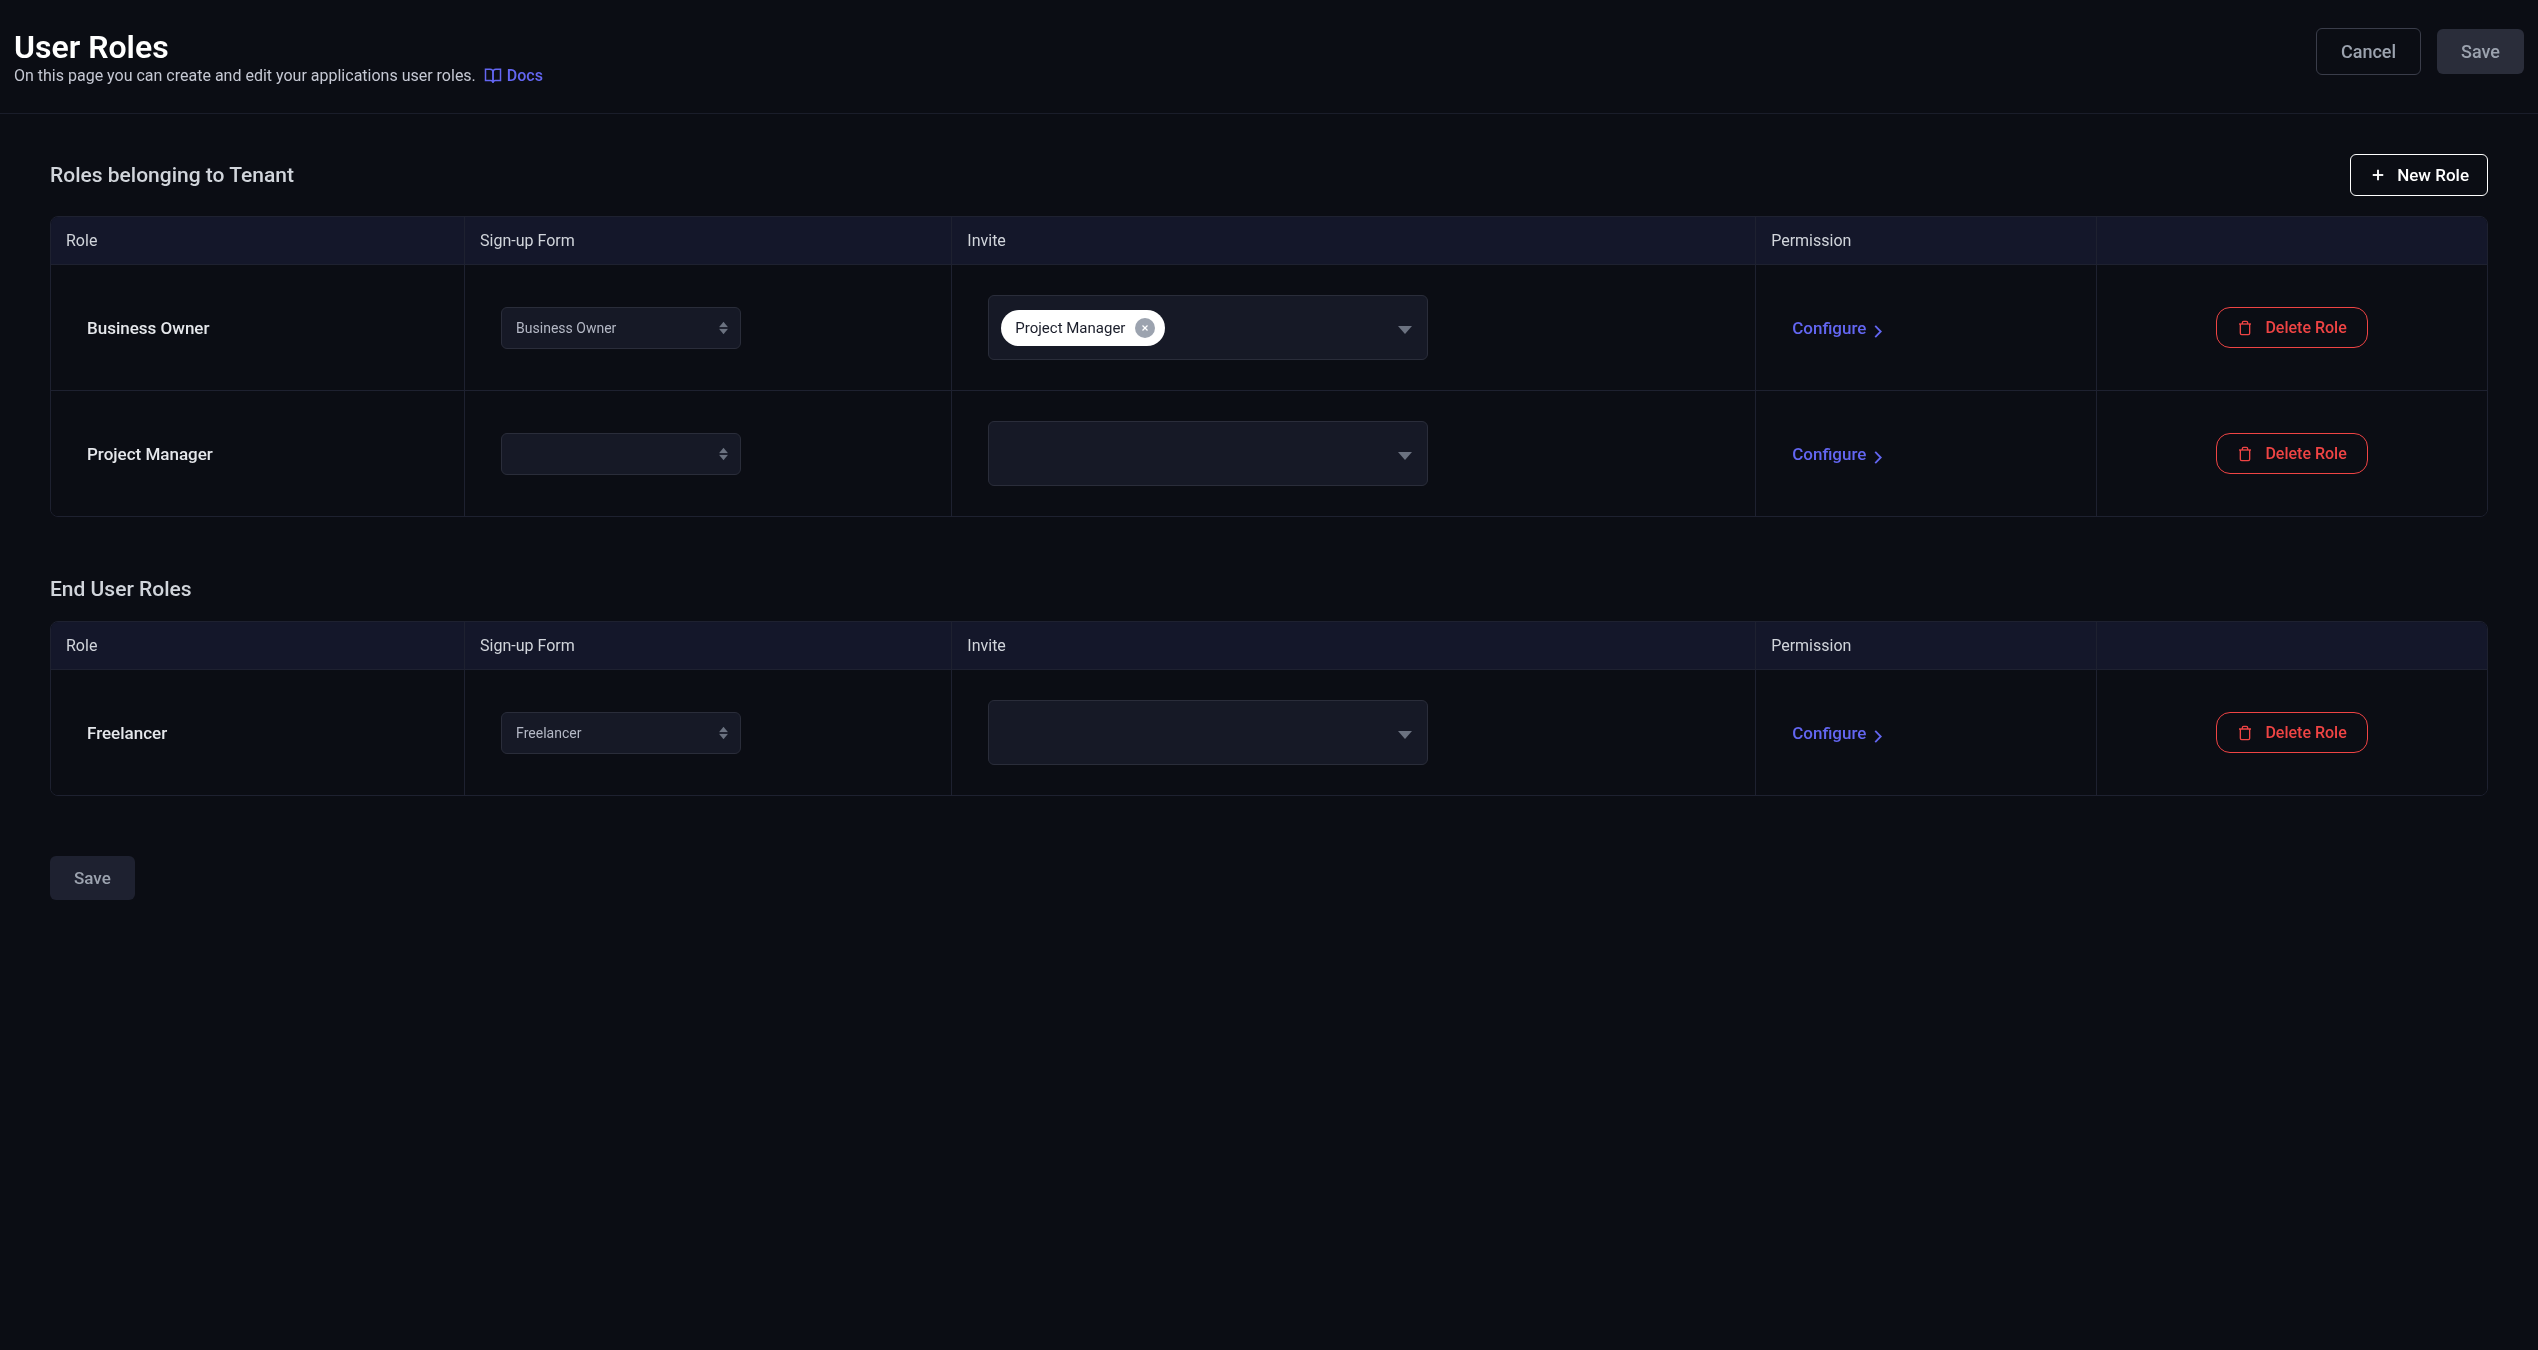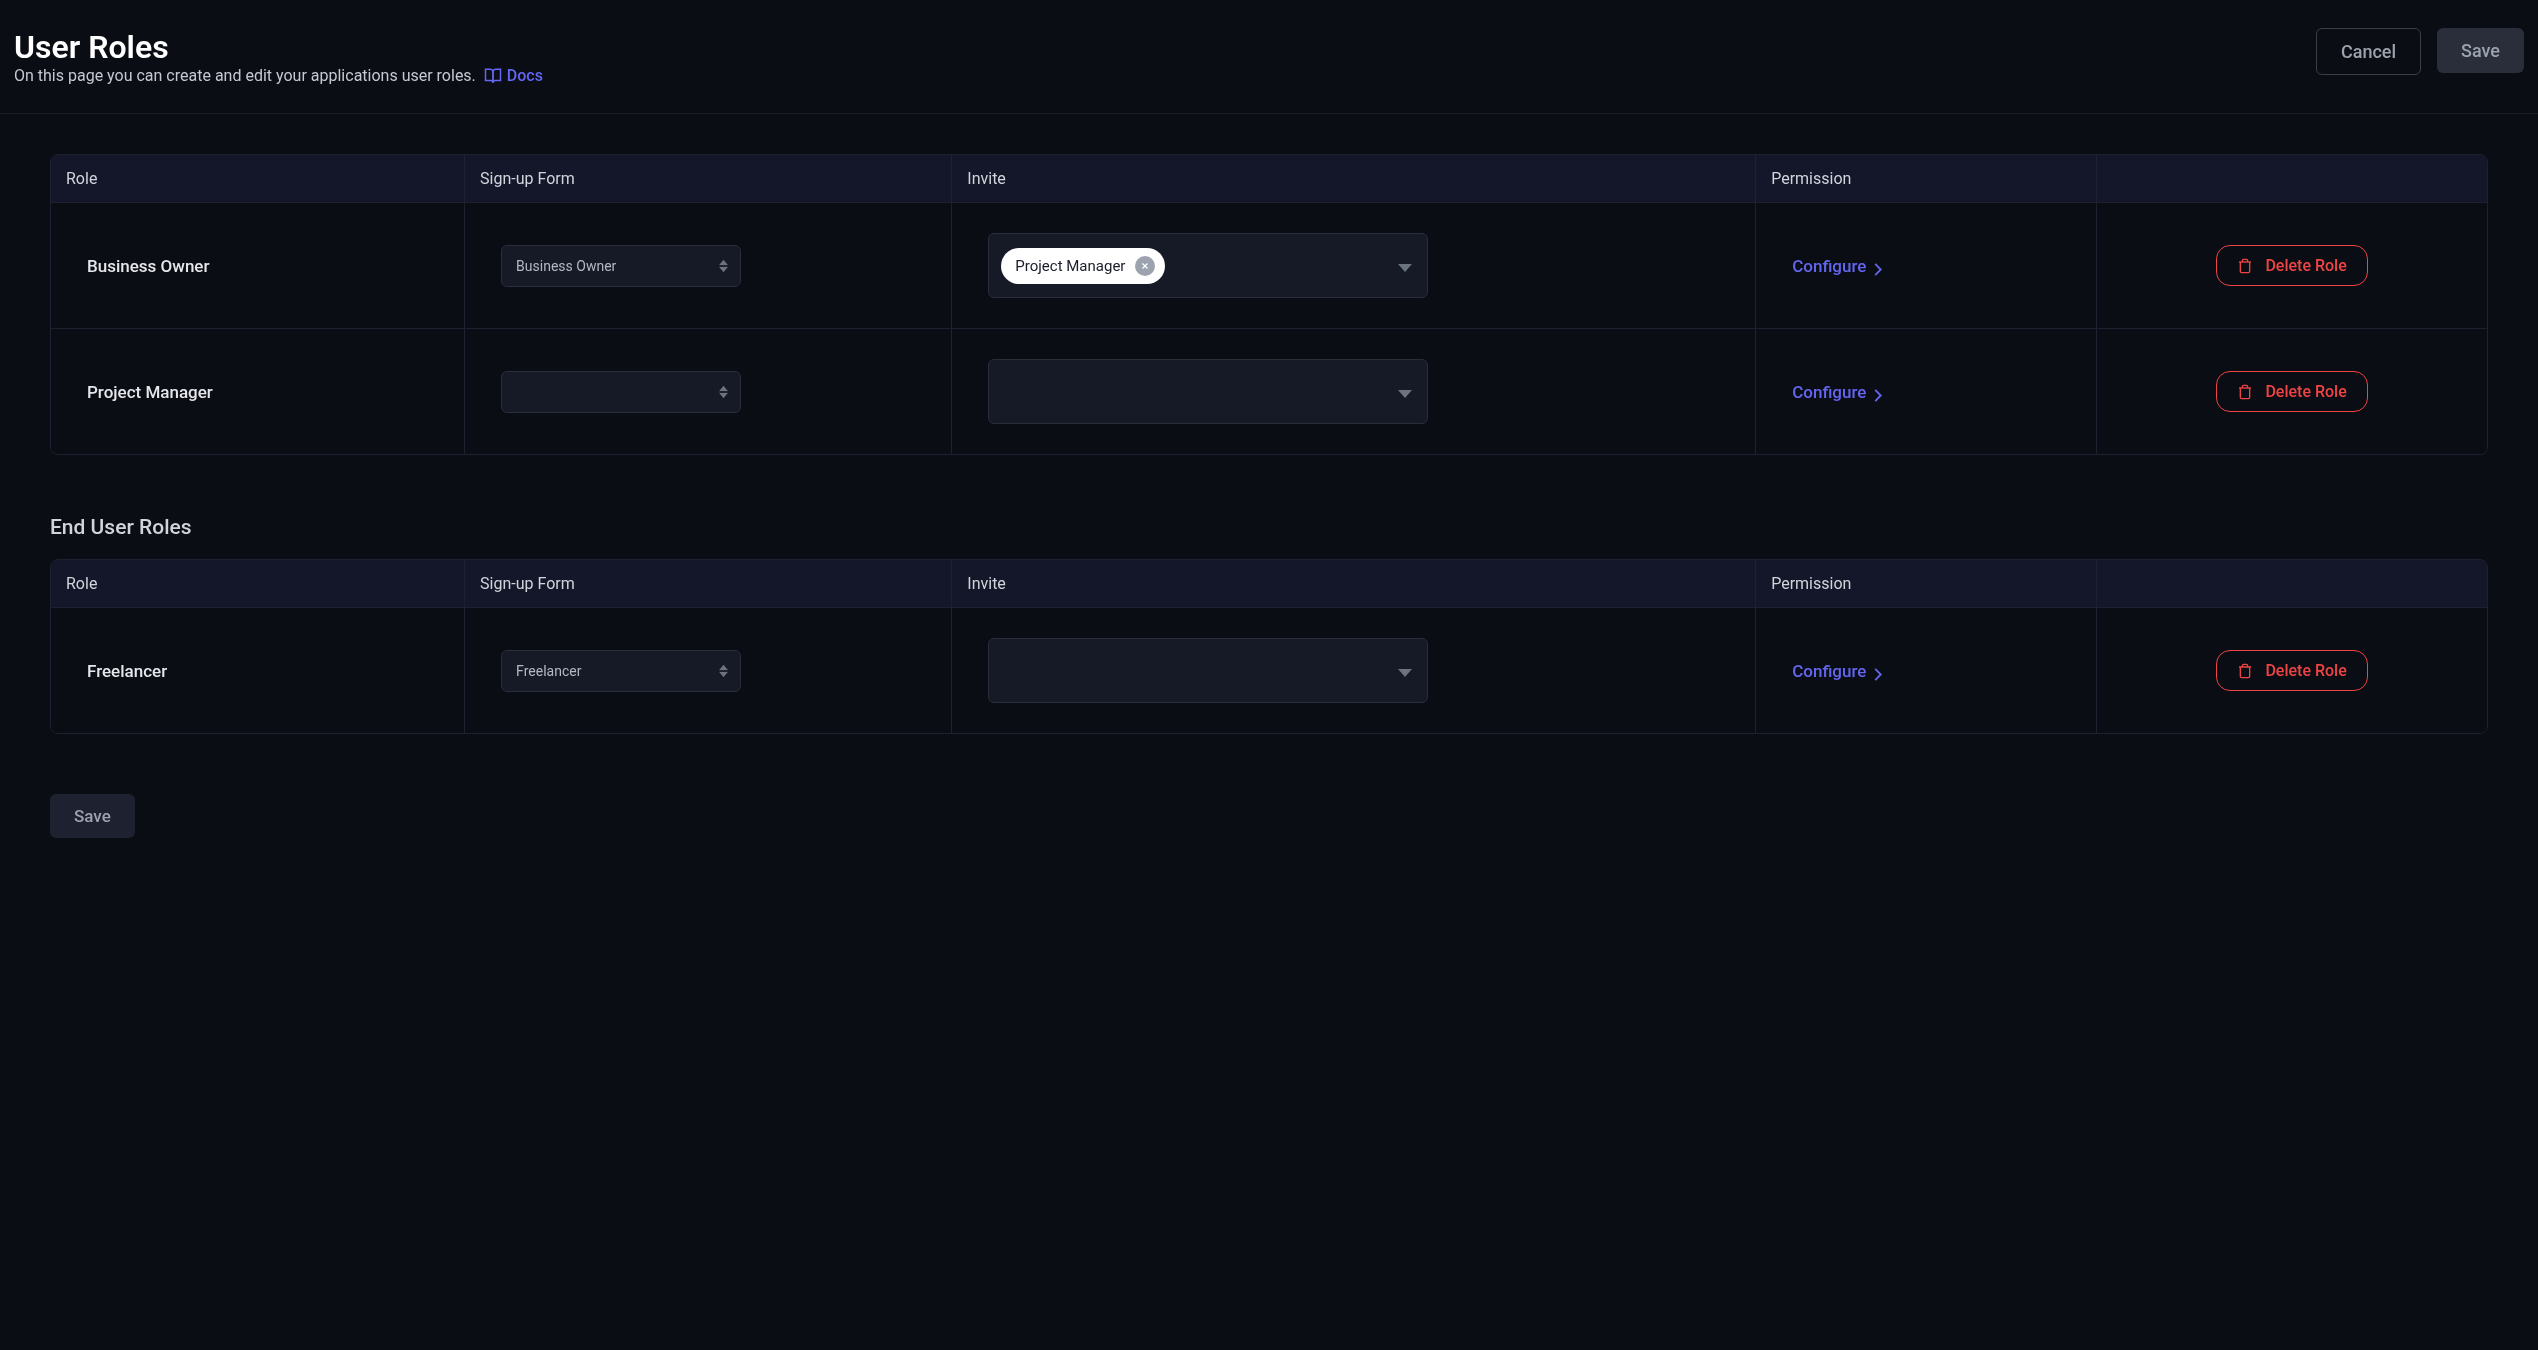--- a/index.html
+++ b/index.html
@@ -52,21 +52,21 @@
     }
 
     .docs-link svg {
       width: 18px;
       height: 18px;
     }
 
     .header-right {
       display: flex;
       gap: 16px;
-      align-items: flex-start;
+      align-items: center;
     }
 
     .btn {
       padding: 12px 24px;
       border-radius: 6px;
       font-size: 18px;
       font-weight: 500;
       cursor: pointer;
       border: none;
       font-family: inherit;
@@ -344,20 +344,30 @@
   <div class="header-right">
     <button class="btn btn-cancel">Cancel</button>
     <button class="btn btn-save">Save</button>
   </div>
 </div>
 
 <div class="content">
 
   
   <div class="section">
+    <div class="section-header">
+      <h2 class="section-title">Roles belonging to Tenant</h2>
+      <button class="btn-new-role">
+        <svg viewBox="0 0 24 24" fill="none" stroke="currentColor" stroke-width="2.5">
+          <line x1="12" y1="5" x2="12" y2="19"></line>
+          <line x1="5" y1="12" x2="19" y2="12"></line>
+        </svg>
+        <span>New Role</span>
+      </button>
+    </div>
 
     <div class="table">
       <div class="table-header">
         <div class="table-header-cell">Role</div>
         <div class="table-header-cell">Sign-up Form</div>
         <div class="table-header-cell">Invite</div>
         <div class="table-header-cell">Permission</div>
         <div class="table-header-cell"></div>
       </div>
 

